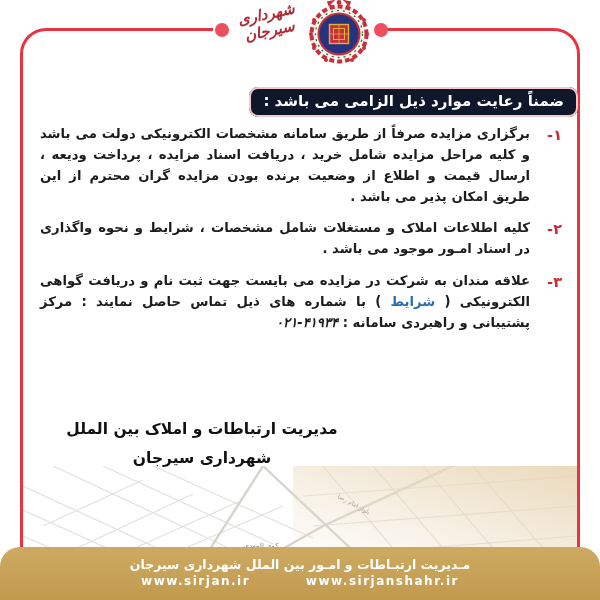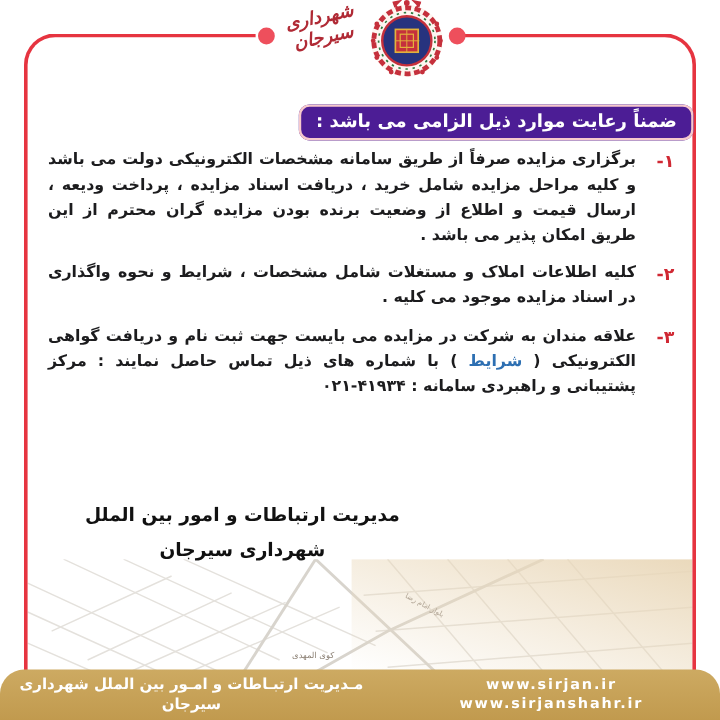--- a/index.html
+++ b/index.html
@@ -22,59 +22,59 @@
   .calligraphy {
     position:absolute; left:224px; top:6px; width:88px; z-index:6;
     direction:rtl; color:#b02a35; font-weight:bold; font-style:italic;
     font-size:15px; line-height:1.15; text-align:center;
     transform:rotate(-12deg);
   }
 
   
   .badge {
     position:absolute; right:22px; top:87px; z-index:6;
-    background:#4c1d95; color:#ffffff; direction:rtl;
+    background:#0f172a; color:#ffffff; direction:rtl;
     font-size:15px; font-weight:bold;
     padding:5px 14px 7px 14px; border-radius:9px;
     box-shadow:0 0 0 2px #f7c9cc inset;
   }
 
   
   .content {
     position:absolute; left:40px; right:38px; top:124px; z-index:6;
     direction:rtl; color:#1c1c1e; font-size:13.2px; font-weight:bold; line-height:1.58;
   }
   .item { display:flex; margin-bottom:11px; }
   .item-num { width:26px; flex:0 0 26px; color:#d02833; font-size:14.5px; font-weight:bold; margin-left:6px; }
   .item-text { flex:1; text-align:justify; }
   .plain-par { margin-right:26px; text-align:justify; margin-bottom:11px; }
   .blue { color:#2d6fb2; }
-  .phone { direction:ltr; unicode-bidi:isolate; }
+  .phone { direction:ltr; unicode-bidi:isolate;font-style:italic; }
 
   
   .signature {
     position:absolute; left:62px; top:420px; width:280px; z-index:6;
     direction:rtl; text-align:center; color:#111; font-weight:bold; font-size:15.5px;
   }
   .signature .sig-line { margin-bottom:11px; }
 
   
   .map { position:absolute; left:23px; top:466px; width:554px; height:94px; z-index:1; }
 
   
   .footer {
-    position:absolute; left:0; bottom:0; width:600px; height:42px; z-index:8;
+    position:absolute; left:0; bottom:0; width:600px; height:53px; z-index:8;
     background:linear-gradient(#cdaa62, #c19a4e);
     border-radius:20px 20px 0 0;
-    display:flex; align-items:center; justify-content:center;
+    display:flex; flex-direction:column; align-items:center; justify-content:center;
     color:#ffffff; text-align:center;
   }
   .footer-line1 { direction:rtl; font-size:12.5px; font-weight:bold; line-height:1.35; }
   .footer-line2 { font-size:12px; font-weight:bold; letter-spacing:1.5px; line-height:1.3; }
-  .footer-line2 .url { margin:0 8px; }
+  .footer-line2 .url { margin:0 25px; }
 </style>
 </head>
 <body>
 
 <div class="page">
 
   <svg class="map" viewBox="0 0 554 94" aria-hidden="true">
     <defs>
       <linearGradient id="beige" x1="0" y1="1" x2="1" y2="0">
         <stop offset="0" stop-color="#ecdcc0" stop-opacity="0"></stop>
@@ -150,34 +150,34 @@
 
   <div class="content">
 
     <div class="item">
       <span class="item-num">۱-</span>
       <div class="item-text">برگزاری مزایده صرفاً از طریق سامانه مشخصات الکترونیکی دولت می باشد و کلیه مراحل مزایده شامل خرید ، دریافت اسناد مزایده ، پرداخت ودیعه ، ارسال قیمت و اطلاع از وضعیت برنده بودن مزایده گران محترم از این طریق امکان پذیر می باشد .</div>
     </div>
 
     <div class="item">
       <span class="item-num">۲-</span>
-      <div class="item-text">کلیه اطلاعات املاک و مستغلات شامل مشخصات ، شرایط و نحوه واگذاری در اسناد مزایده موجود می کلیه .</div>
+      <div class="item-text">کلیه اطلاعات املاک و مستغلات شامل مشخصات ، شرایط و نحوه واگذاری در اسناد امـور موجود می باشد .</div>
     </div>
 
     <div class="item">
       <span class="item-num">۳-</span>
       <div class="item-text"><span>علاقه مندان به شرکت در مزایده می بایست جهت ثبت نام و دریافت گواهی الکترونیکی ( </span><span class="blue">شرایط</span><span> ) با شماره های ذیل تماس حاصل نمایند : مرکز پشتیبانی و راهبردی سامانه : </span><span class="phone">۰۲۱-۴۱۹۳۴</span>
       </div>
     </div>
 
 
   </div>
 
   <div class="signature">
-    <div class="sig-line">مدیریت ارتباطات و امور بین الملل</div>
+    <div class="sig-line">مدیریت ارتباطات و املاک بین الملل</div>
     <div class="sig-line">شهرداری سیرجان</div>
   </div>
 
   <div class="footer">
     <div class="footer-line1">مـدیریت ارتبـاطات و امـور بین الملل شهرداری سیرجان</div>
     <div class="footer-line2">
       <span class="url">www.sirjan.ir</span>
       <span class="url">www.sirjanshahr.ir</span>
     </div>
   </div>

